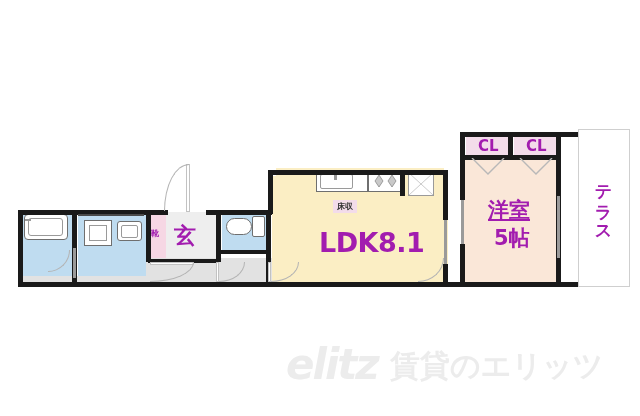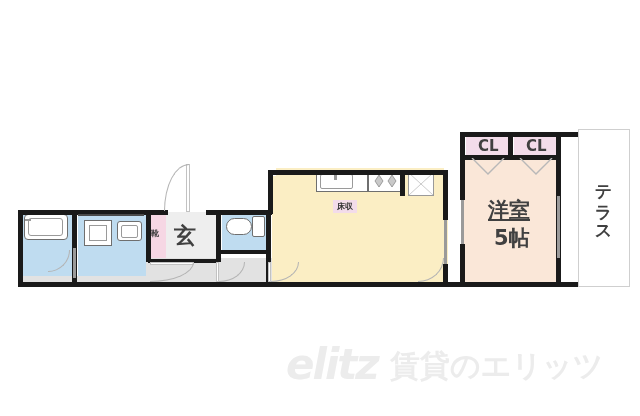--- a/index.html
+++ b/index.html
@@ -24,21 +24,21 @@
   
   .w{position:absolute;background:#1a1a1a;}
   .wthin{position:absolute;background:#4a4a4a;}
   .wlight{position:absolute;background:#9a9a9a;}
 
   
   .fx{position:absolute;box-sizing:border-box;background:#ffffff;border:1px solid #6f6f6f;}
   .fx2{position:absolute;box-sizing:border-box;background:#ffffff;border:1px solid #9a9a9a;}
 
   
-  .lb{position:absolute;color:#404040;line-height:1;white-space:nowrap;}
+  .lb{position:absolute;color:#a21caf;line-height:1;white-space:nowrap;}
   .lb-ldk{font-size:27px;font-weight:700;letter-spacing:-.5px;}
   .lb-room{font-size:21px;font-weight:700;text-align:center;line-height:1.15;}
   .lb-gen{font-size:22px;font-weight:700;}
   .lb-cl{font-size:15px;font-weight:700;}
   .lb-tiny{font-size:8px;font-weight:700;}
   .lb-yuka{font-size:8px;font-weight:700;color:#333;}
   .lb-vert{font-size:17px;font-weight:700;writing-mode:vertical-rl;text-orientation:upright;line-height:1.05;}
 
   
   .arc{position:absolute;border:1px solid #b4b4b4;background:transparent;}
@@ -160,20 +160,21 @@
 
   <svg class="abs" style="left:470px;top:158px;" width="36" height="18">
     <polyline points="2,0 18,16 34,0" fill="none" stroke="#b8b8b8" stroke-width="1.4"></polyline>
   </svg>
   <svg class="abs" style="left:518px;top:158px;" width="36" height="18">
     <polyline points="2,0 18,16 34,0" fill="none" stroke="#b8b8b8" stroke-width="1.4"></polyline>
   </svg>
 
   <div class="arc arc-br abs" style="left:418px;top:258px;width:26px;height:24px;border-width:0 1px 1px 0;"></div>
 
+  <div class="lb lb-ldk" style="left:319px;top:229px;">LDK8.1</div>
 
   <div class="lb lb-yuka abs" style="left:333px;top:200px;width:24px;height:13px;background:#f3dcea;text-align:center;line-height:13px;">床収</div>
 
   <div class="lb lb-gen" style="left:174px;top:225px;">玄</div>
 
   <div class="lb lb-tiny" style="left:151px;top:230px;">靴</div>
 
   <div class="lb lb-room" style="left:488px;top:198px;text-decoration:underline;">洋室</div>
   <div class="lb lb-room" style="left:494px;top:226px;">5帖</div>
 

